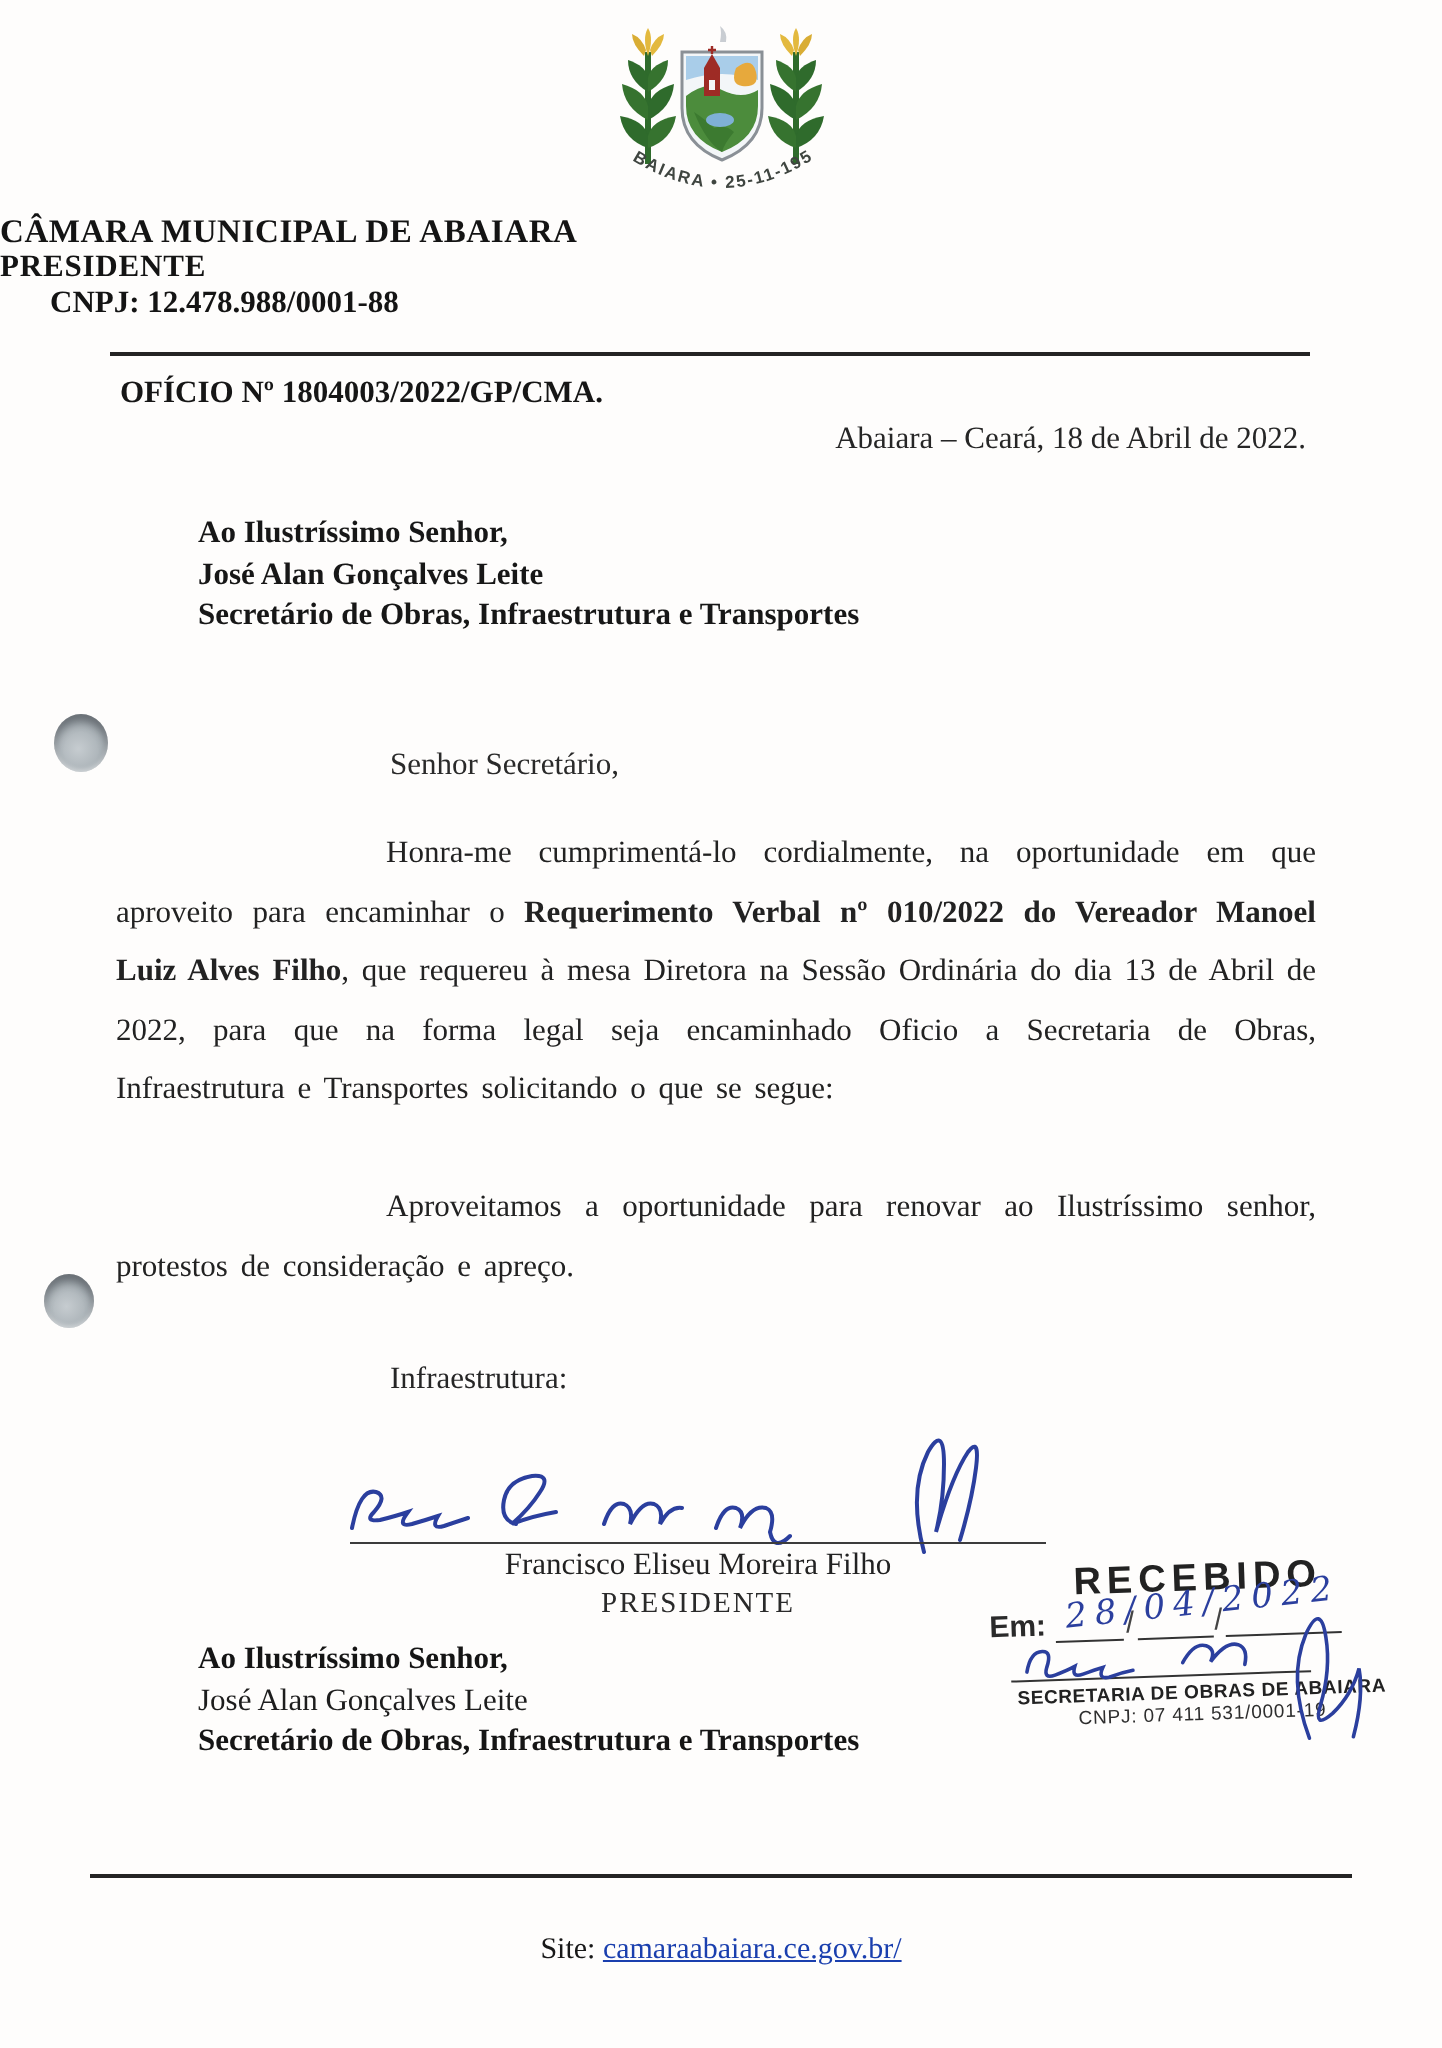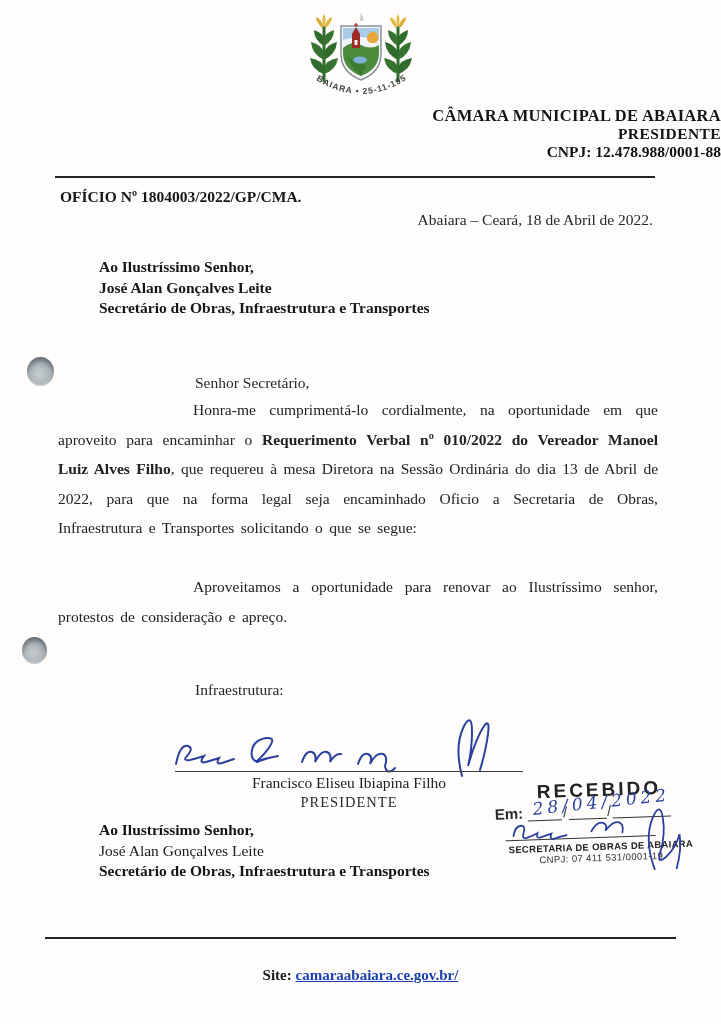--- a/index.html
+++ b/index.html
@@ -13,40 +13,40 @@
   .hole {
     position:absolute; border-radius:50%;
     background: radial-gradient(circle at 45% 60%, #c6ccd0 0%, #a9b1b6 55%, #8b9298 100%);
     box-shadow: inset 0 4px 4px rgba(40,45,50,.45), inset 0 -1px 2px rgba(255,255,255,.5);
   }
   .hole1 { left:27px; top:357px; width:27px; height:29px; }
   .hole2 { left:22px; top:637px; width:25px; height:27px; }
 
   
   .emblem { position:absolute; top:8px; left:calc(50% - 67px); width:134px; height:100px; }
-  .org-block { position:absolute; top:106px; left:0; width:100%; text-align:right;
+  .org-block { position:absolute; top:106px; left:0; width:100%; text-align:left;
     font-weight:bold; color:#141414; }
   .org-name { font-size:16.5px; line-height:19px; letter-spacing:.3px; }
   .org-role { font-size:15.5px; line-height:18px; letter-spacing:.4px; }
   .org-cnpj { font-size:15.5px; line-height:18px;margin-left:25px; }
 
   .rule-top { position:absolute; top:176px; left:55px; width:600px; border-top:2.5px solid #242424; }
 
   .oficio { position:absolute; top:188px; left:60px; font-weight:bold; font-size:15.5px; color:#161616; }
   .dateline { position:absolute; top:211px; right:68px; font-size:15.5px; color:#262626; }
 
   .addr { font-size:15.5px; line-height:20.5px;margin-left:40px; }
   .addr-top { position:absolute; top:257px; left:59px; font-weight:bold; color:#171717; }
   .addr-bottom { position:absolute; top:820px; left:59px; color:#1d1d1d; }
   .addr-bottom .b { font-weight:bold; color:#151515; }
 
   .greeting { position:absolute; top:346px; left:195px; font-size:15.5px; color:#2a2a2a;margin-top:28px; }
 
   .para { position:absolute; left:58px; width:600px; text-align:justify;
-    font-size:15.5px; color:#222; word-spacing:2.5px; }
+    font-size:15.5px; color:#222; word-spacing:2.5px;margin-top:17px; }
   .p1 { top:395px; line-height:29.5px; text-indent:135px; }
   .pquote { top:506px; line-height:33px; text-indent:135px; font-weight:bold; color:#161616; word-spacing:3px; }
   .p2 { top:572px; line-height:30px; text-indent:135px; }
   .closing { position:absolute; top:681px; left:195px; font-size:15.5px; color:#262626; }
 
   
   .sig-ink { position:absolute; top:718px; left:162px; width:370px; height:62px; }
   .sig-line { position:absolute; top:771px; left:175px; width:348px; border-top:1.5px solid #3c3c3c; }
   .sig-name { position:absolute; top:774px; left:175px; width:348px; text-align:center;
     font-size:15.5px; color:#222; }
@@ -69,21 +69,21 @@
   .stamp-sigline { margin-top:18px; border-bottom:1.5px solid #333; width:150px; margin-left:10px; }
   .stamp-ink { position:absolute; top:28px; left:0px; width:210px; height:75px; pointer-events:none; }
   .stamp-org { margin-top:3px; text-align:center; font-weight:bold; font-size:9.5px; letter-spacing:.3px; color:#222; }
   .stamp-cnpj { text-align:center; font-size:9.5px; letter-spacing:.4px; color:#2e2e2e; }
 
   
   .rule-bottom { position:absolute; top:937px; left:45px; width:631px; border-top:2.5px solid #242424; }
   .footer-line1 { position:absolute; top:947px; left:0; width:100%; text-align:center;
     font-weight:bold; font-size:15px; color:#181818; }
   .footer-line2 { position:absolute; top:967px; left:0; width:100%; text-align:center;
-    font-weight:bold; font-size:15px; color:#181818; }
+    font-weight:normal; font-size:15px; color:#181818; }
   .footer-link { color:#1a3fae; text-decoration:underline; cursor:pointer; }
 </style>
 </head>
 <body>
 
 <div class="page">
 
   <div class="hole hole1"></div>
   <div class="hole hole2"></div>
 
@@ -163,21 +163,21 @@
   <svg class="sig-ink" viewBox="0 0 370 62">
     <g fill="none" stroke="#2b3f9e" stroke-width="2" stroke-linecap="round">
       <path d="M14,46 q4,-20 12,-18 q6,2 -1,10 q-5,5 3,4 q8,-2 14,-4 q-6,8 2,6 q7,-2 13,-4 q-4,7 3,5 q6,-2 12,-4"></path>
       <path d="M96,44 q-8,-2 -6,-12 q2,-10 14,-12 q10,-1 4,8 q-5,8 -14,16 q10,-4 22,-6"></path>
       <path d="M140,44 q4,-12 10,-10 q5,2 3,10 q6,-12 12,-10 q5,2 3,10 q5,-9 11,-8"></path>
       <path d="M196,46 q4,-12 10,-10 q5,2 2,10 q6,-12 13,-10 q5,2 2,12 q2,10 10,2"></path>
       <path d="M300,58 q-8,-30 2,-50 q8,-14 8,6 q0,18 -4,34 q8,-28 16,-40 q6,-8 4,8 q-2,16 -8,36"></path>
     </g>
   </svg>
   <div class="sig-line"></div>
-  <div class="sig-name">Francisco Eliseu Ibiapina Filho</div>
+  <div class="sig-name">Francisco Eliseu Moreira Filho</div>
   <div class="sig-role">PRESIDENTE</div>
 
   <div class="stamp">
     <div class="stamp-title">RECEBIDO</div>
     <div class="stamp-emrow">
       <span>Em:</span>
       <span class="stamp-blank blank-d"></span>
       <span class="stamp-slash">/</span>
       <span class="stamp-blank blank-m"></span>
       <span class="stamp-slash">/</span>

